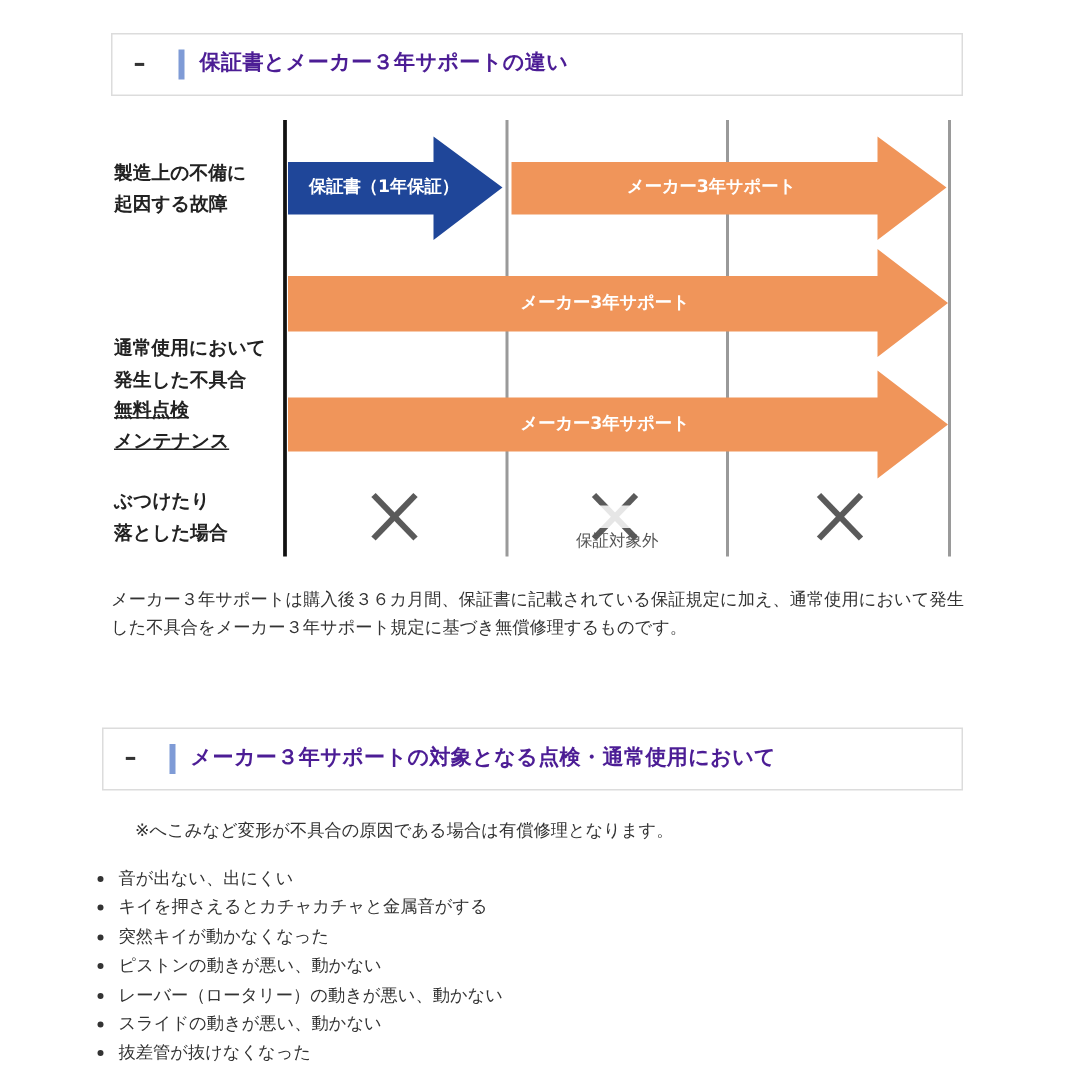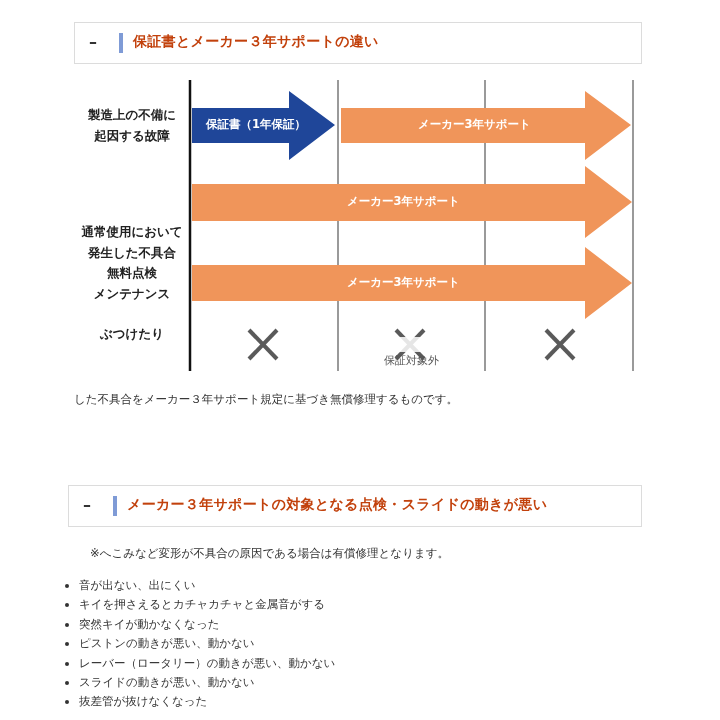--- a/index.html
+++ b/index.html
@@ -2,23 +2,23 @@
 <html><head>
 <meta charset="utf-8">
 <style>
   html, body { margin:0; padding:0; background:#ffffff; }
   body { width:720px; height:720px; position:relative; overflow:hidden;
          font-family:"DejaVu Sans", "Liberation Sans", sans-serif; color:#333; }
   .section-header { position:absolute; left:74px; width:568px; height:42px;
     border:1px solid #dcdcdc; background:#fff; box-sizing:border-box; }
   .section-header .dash { position:absolute; left:14px; top:9px; font-size:16px; font-weight:bold; color:#333; }
   .section-header .bar { position:absolute; left:44px; top:10px; width:4px; height:20px; background:#7f9bd6; }
-  .section-header .title { position:absolute; left:58px; top:10px; font-size:14px; font-weight:bold; color:#c2410c; letter-spacing:0.3px; }
+  .section-header .title { position:absolute; left:58px; top:10px; font-size:14px; font-weight:bold; color:#4c1d95; letter-spacing:0.3px; }
   .diagram { position:absolute; left:0; top:0; width:720px; height:380px; }
-  .row-label { position:absolute; left:76px; width:112px; text-align:center;
+  .row-label { position:absolute; left:76px; width:112px; 
     font-size:12.5px; font-weight:bold; line-height:21px; color:#222; }
   .para { position:absolute; left:74px; width:580px; font-size:11.5px; line-height:18.5px; color:#333; }
   .note { position:absolute; left:66px; top:546px; font-size:11.5px; color:#333;margin-left:24px; }
   ul.symptoms { position:absolute; left:62px; top:575px; margin:0; padding:0 0 0 16px; font-size:11.5px; line-height:18.4px; color:#333; }
   ul.symptoms li { margin:1px; padding-left:0; }
 </style>
 </head>
 <body>
 
 <div class="section-header" style="top:22px;">
@@ -66,37 +66,39 @@
   <span style="position:absolute;left:384px;top:353px;font-size:11px;color:#555;">保証対象外</span>
 
   <div class="row-label" style="top:104px;">
     <div>製造上の不備に</div>
     <div>起因する故障</div>
   </div>
   <div class="row-label" style="top:181px;margin-top:40px;">
     <div>通常使用において</div>
     <div>発生した不具合</div>
   </div>
-  <div class="row-label" style="top:262px;">
+  <div class="row-label" style="top:262px;text-decoration:underline;">
     <div>無料点検</div>
     <div>メンテナンス</div>
   </div>
   <div class="row-label" style="top:323px;">
     <div>ぶつけたり</div>
+    <div>落とした場合</div>
   </div>
 </div>
 
 <div class="para" style="top:390px;">
+  <div>メーカー３年サポートは購入後３６カ月間、保証書に記載されている保証規定に加え、通常使用において発生</div>
   <div>した不具合をメーカー３年サポート規定に基づき無償修理するものです。</div>
 </div>
 
 <div class="section-header" style="top:485px;left:68px;width:574px;">
   <span class="dash">–</span>
   <span class="bar"></span>
-  <span class="title">メーカー３年サポートの対象となる点検・スライドの動きが悪い</span>
+  <span class="title">メーカー３年サポートの対象となる点検・通常使用において</span>
 </div>
 
 <div class="note">※へこみなど変形が不具合の原因である場合は有償修理となります。</div>
 
 <ul class="symptoms">
   <li>音が出ない、出にくい</li>
   <li>キイを押さえるとカチャカチャと金属音がする</li>
   <li>突然キイが動かなくなった</li>
   <li>ピストンの動きが悪い、動かない</li>
   <li>レーバー（ロータリー）の動きが悪い、動かない</li>

